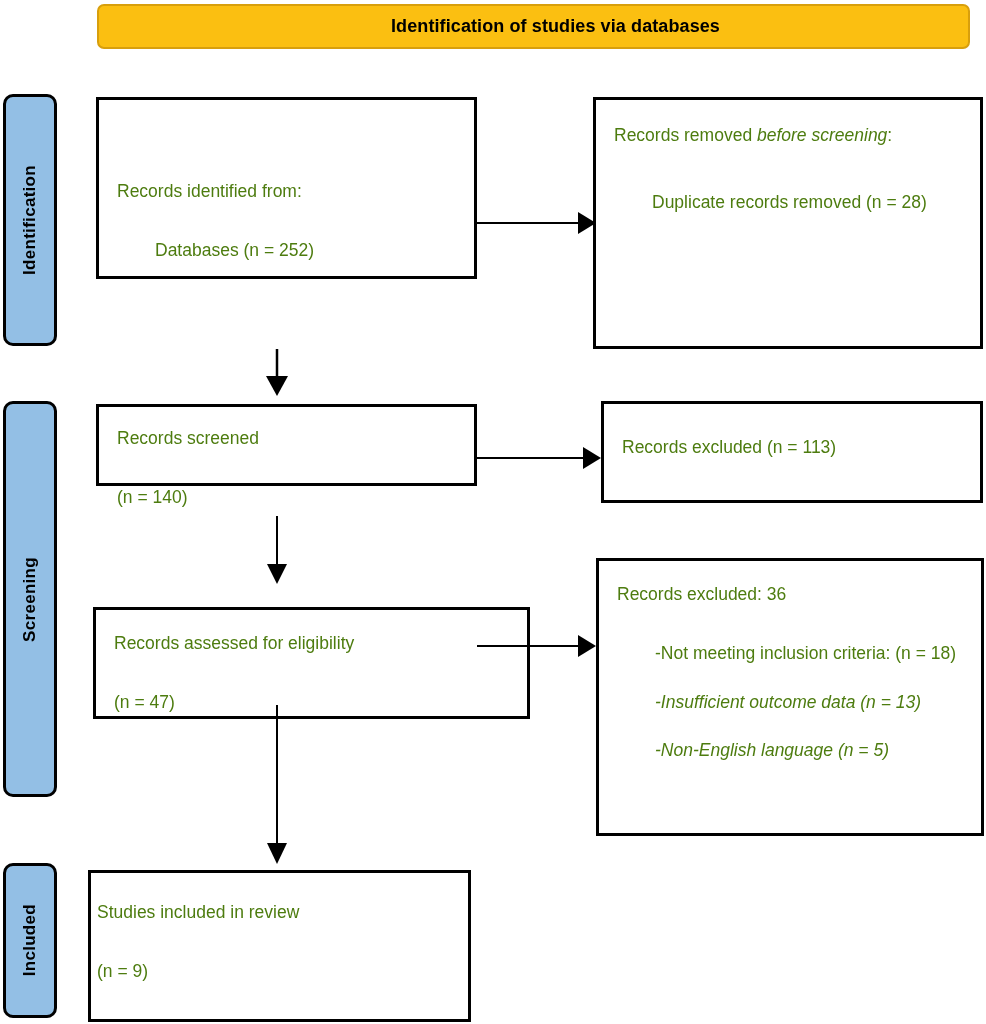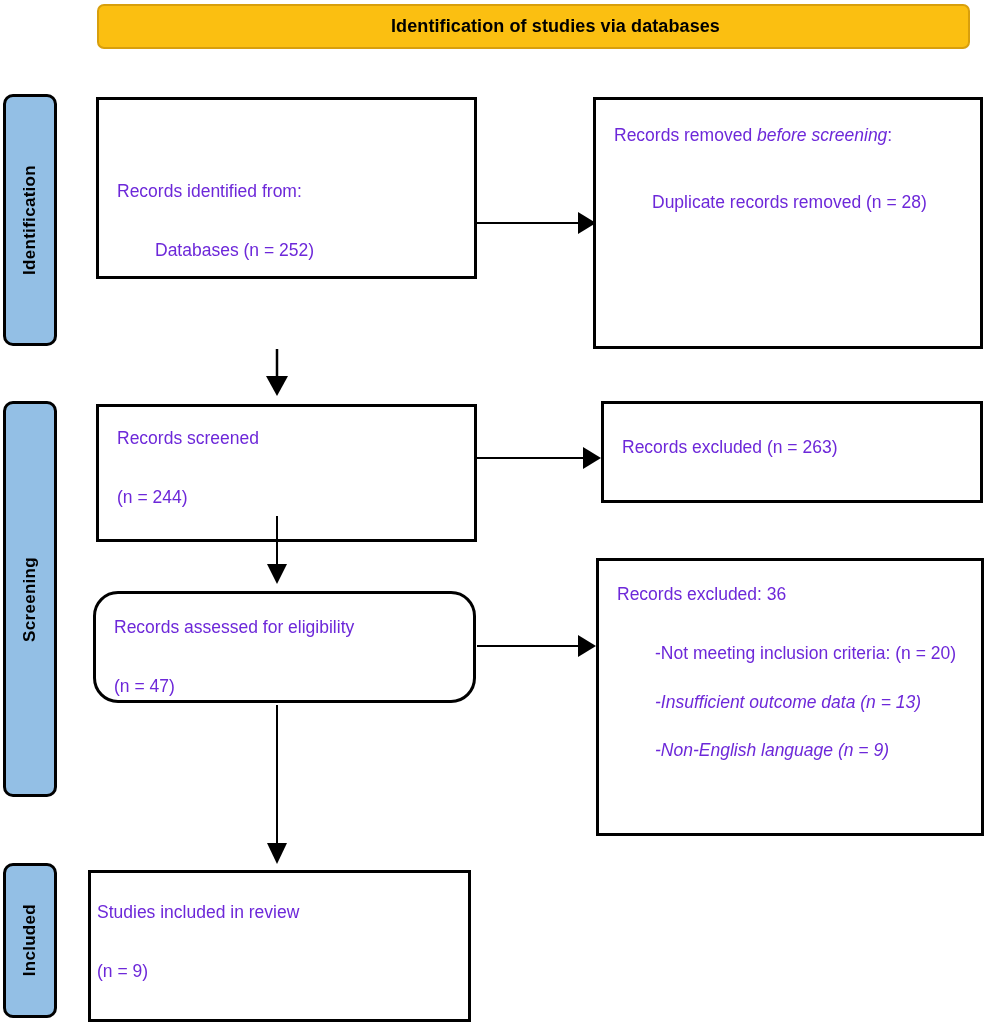--- a/index.html
+++ b/index.html
@@ -67,37 +67,37 @@
   .flow-box {
     position: absolute;
     background: #ffffff;
     border: 3px solid #000000;
     box-sizing: border-box;
     padding: 14px 18px;
   }
   .flow-box .line {
     font-size: 17.5px;
     line-height: 1.30;
-    color: #6d28d9;
+    color: #4d7c0f;
   }
   .flow-box .line.indent {
     padding-left: 38px;
   }
   .flow-box .line.gap-sm   { margin-top: 36px; }
   .flow-box .line.gap-md   { margin-top: 26px; font-style: italic; }
   .flow-box .line.gap-lg   { margin-top: 44px; }
   .flow-box .line em {
     font-style: italic;
   }
 
   #box-identified      { left: 96px;  top: 97px;  width: 381px; height: 182px; }
   #box-removed         { left: 593px; top: 97px;  width: 390px; height: 252px; }
-  #box-screened        { left: 96px;  top: 404px; width: 381px; height: 138px; }
+  #box-screened        { left: 96px;  top: 404px; width: 381px; height: 82px; }
   #box-excluded-1      { left: 601px; top: 401px; width: 382px; height: 102px; }
-  #box-eligibility     { left: 93px;  top: 591px; width: 383px; height: 112px; border-radius: 25px; }
+  #box-eligibility     { left: 93px;  top: 607px; width: 437px; height: 112px; }
   #box-excluded-2      { left: 596px; top: 558px; width: 388px; height: 278px; }
   #box-included        { left: 88px;  top: 870px; width: 383px; height: 152px; padding-left: 6px; }
 
   #box-identified  .body { padding-top: 66px; }
   #box-removed     .body { padding-top: 10px; }
   #box-screened    .body { padding-top: 6px; }
   #box-excluded-1  .body { padding-top: 18px; }
   #box-eligibility .body { padding-top: 8px; }
   #box-excluded-2  .body { padding-top: 8px; }
   #box-included    .body { padding-top: 14px; }
@@ -139,43 +139,43 @@
 <div class="flow-box" id="box-removed">
   <div class="body">
     <div class="line"><span>Records removed </span><em>before screening</em><span>:</span></div>
     <div class="line indent gap-lg">Duplicate records removed (n = 28)</div>
   </div>
 </div>
 
 <div class="flow-box" id="box-screened">
   <div class="body">
     <div class="line">Records screened</div>
-    <div class="line gap-sm">(n = 244)</div>
+    <div class="line gap-sm">(n = 140)</div>
   </div>
 </div>
 
 <div class="flow-box" id="box-excluded-1">
   <div class="body">
-    <div class="line">Records excluded (n = 263)</div>
+    <div class="line">Records excluded (n = 113)</div>
   </div>
 </div>
 
 <div class="flow-box" id="box-eligibility">
   <div class="body">
     <div class="line">Records assessed for eligibility</div>
     <div class="line gap-sm">(n = 47)</div>
   </div>
 </div>
 
 <div class="flow-box" id="box-excluded-2">
   <div class="body">
     <div class="line">Records excluded: 36</div>
-    <div class="line indent gap-sm">-Not meeting inclusion criteria: (n = 20)</div>
+    <div class="line indent gap-sm">-Not meeting inclusion criteria: (n = 18)</div>
     <div class="line indent gap-md">-Insufficient outcome data (n = 13)</div>
-    <div class="line indent gap-md">-Non-English language (n = 9)</div>
+    <div class="line indent gap-md">-Non-English language (n = 5)</div>
   </div>
 </div>
 
 <div class="flow-box" id="box-included">
   <div class="body">
     <div class="line">Studies included in review</div>
     <div class="line gap-sm">(n = 9)</div>
   </div>
 </div>
 

